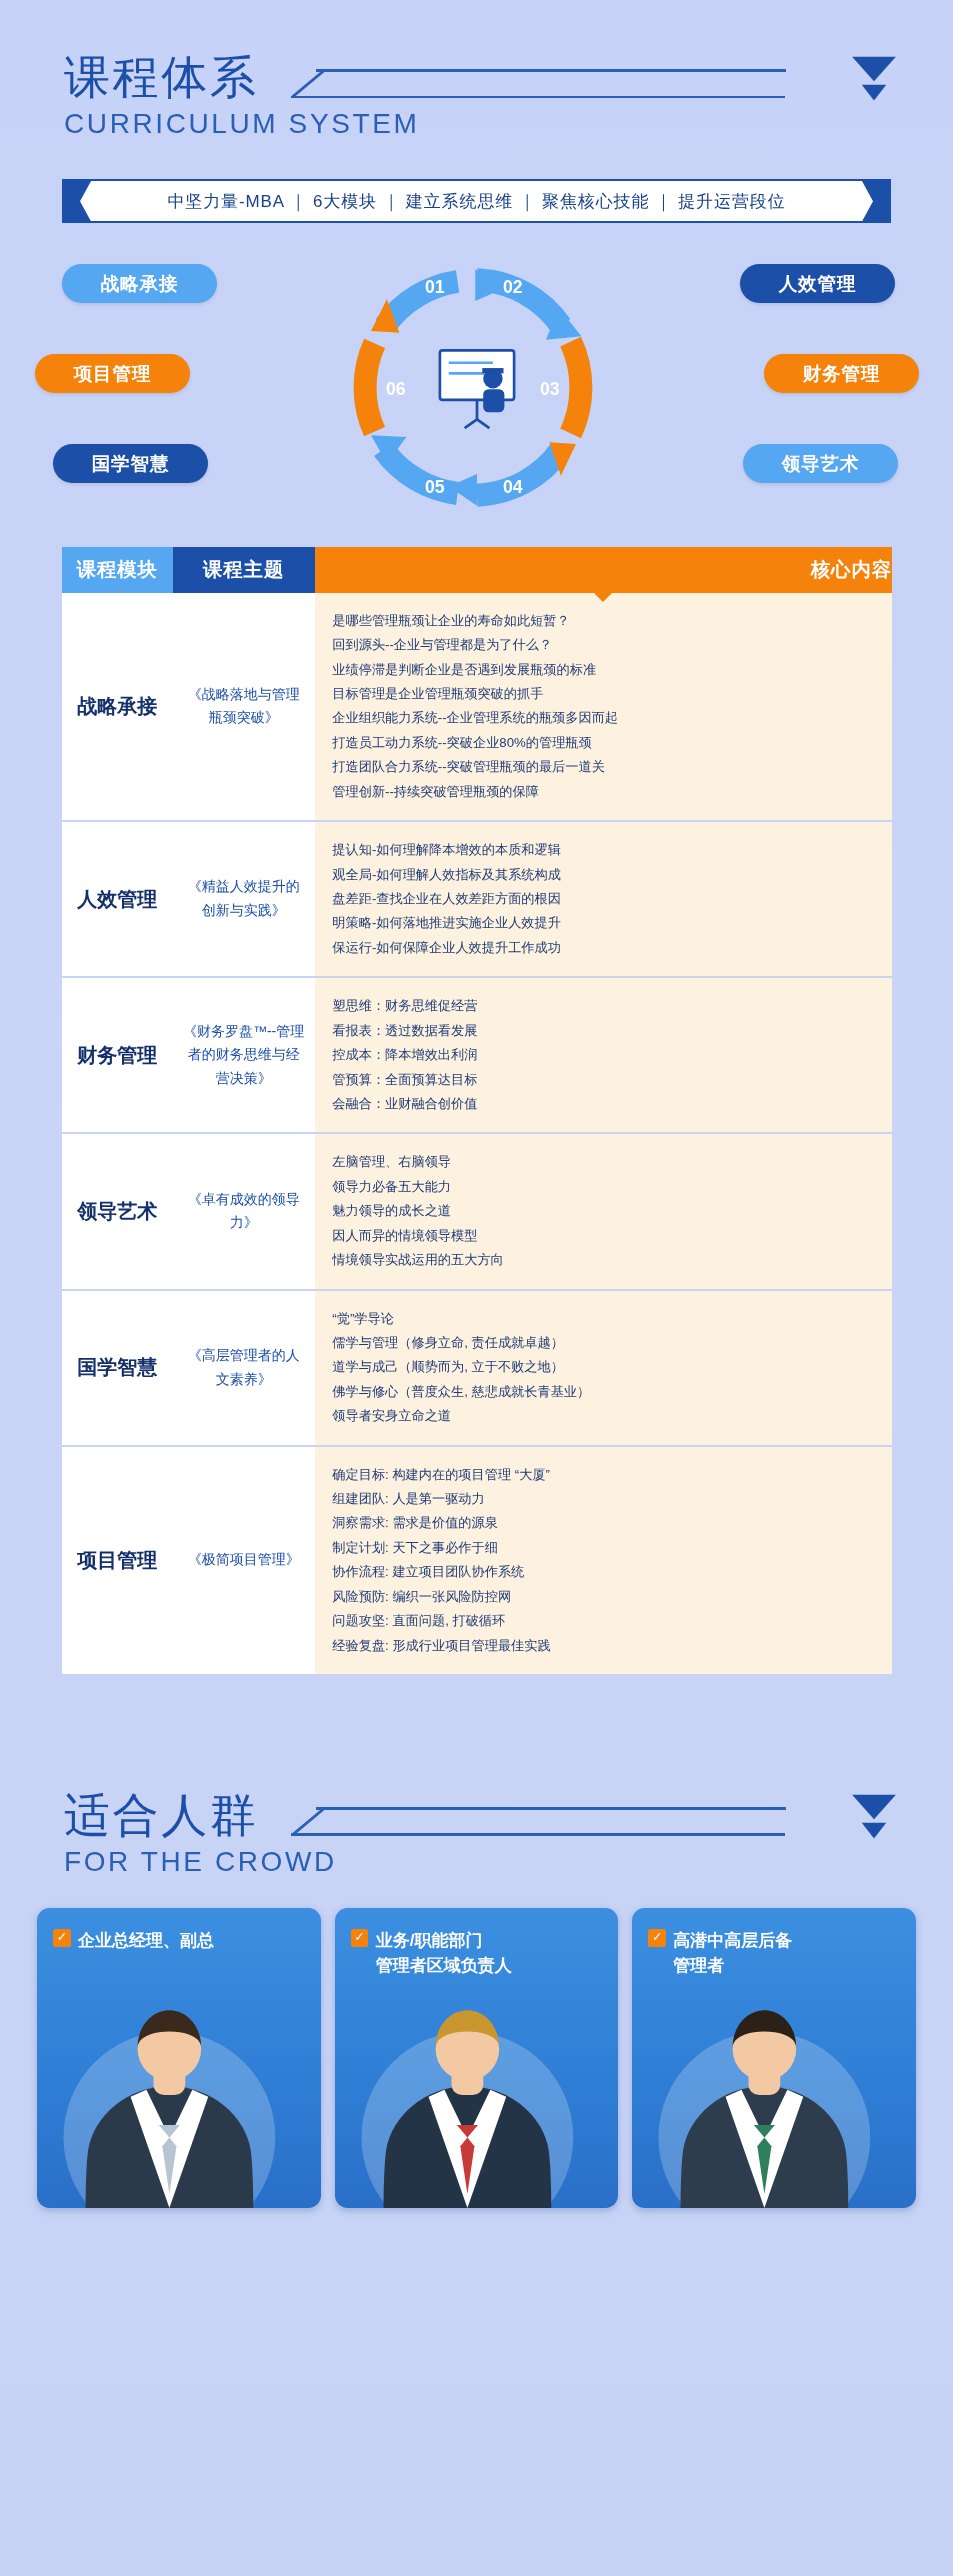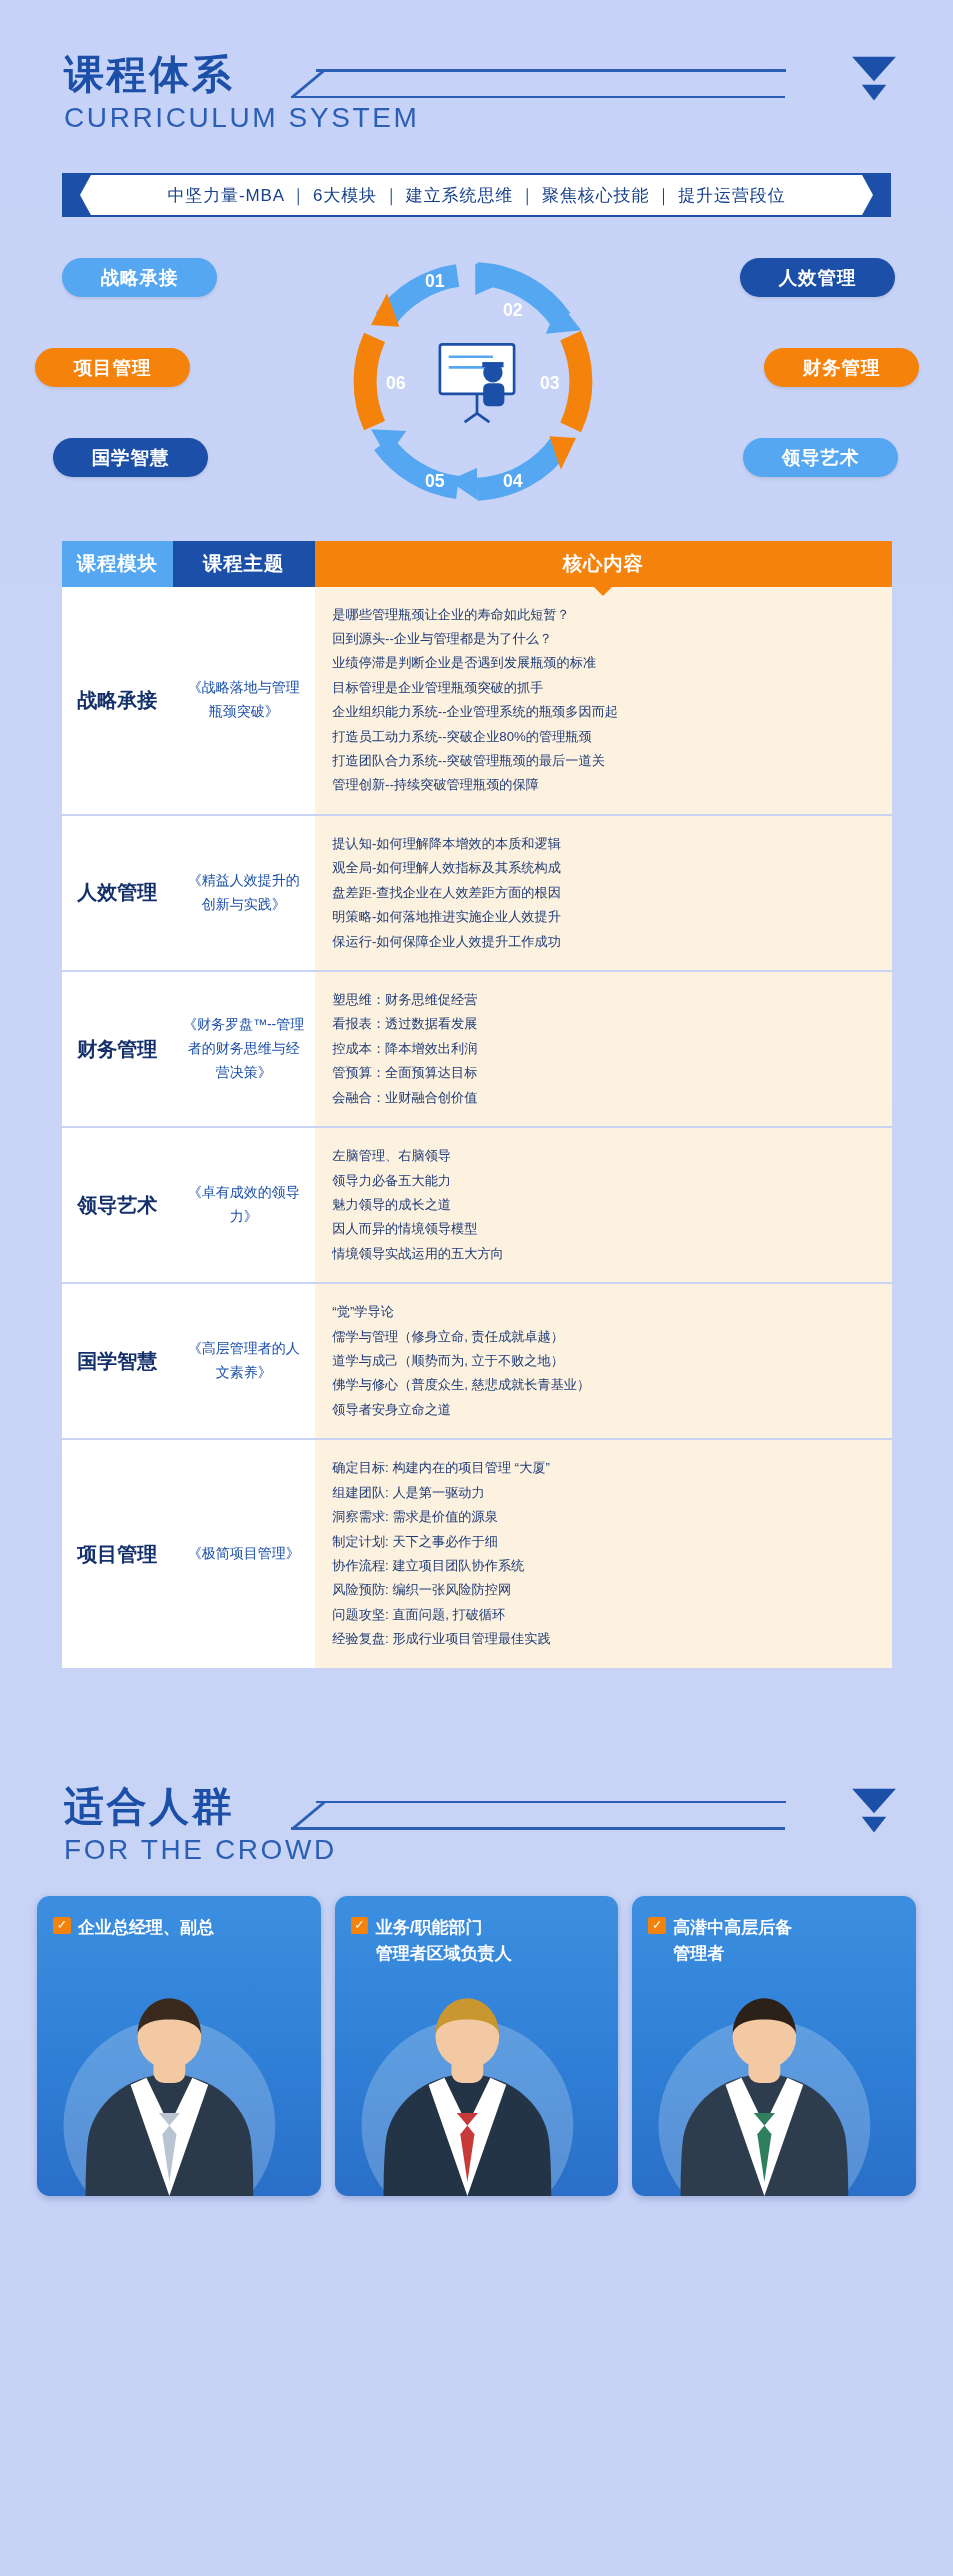--- a/index.html
+++ b/index.html
@@ -16,22 +16,22 @@
     padding: 0;
     overflow: hidden;
   }
 
   
   .sec-head {
     position: relative;
     padding: 53px 0 0 64px;
   }
   .sec-head .cn {
-    font-size: 40px;
-    font-weight: bold;
+    font-size: 46px;
+    font-weight: normal;
     color: #1b4fa8;
     letter-spacing: 2.6px;
     line-height: 1.05;
     display: inline-block;
     vertical-align: middle;
   }
   .sec-head .en {
     font-size: 28px;
     color: #2a5fb5;
     letter-spacing: 2.6px;
@@ -119,21 +119,21 @@
     width: 265px;
     height: 265px;
   }
   .ring .num {
     position: absolute;
     color: #fff;
     font-size: 17.7px;
     font-weight: bold;
   }
   .n01 { left: 81px;  top: 22px; }
-  .n02 { left: 159px; top: 22px; margin-top: 29px; }
+  .n02 { left: 159px; top: 22px; }
   .n03 { left: 196px; top: 124px; }
   .n04 { left: 159px; top: 222px; }
   .n05 { left: 81px;  top: 222px; }
   .n06 { left: 42px;  top: 124px; }
 
   
   .table {
     margin: 26.5px 62px 0 62px;
     border-collapse: separate;
     border-spacing: 0;
@@ -144,21 +144,21 @@
     color: #fff;
     font-size: 19.4px;
     font-weight: bold;
     text-align: center;
     vertical-align: middle;
     letter-spacing: 0.9px;
     margin-left: 33px;
   }
   .th.c1 { background: #54a7f0; width: 128px; }
   .th.c2 { background: #1b4fa8; width: 163px; }
-  .th.c3 { background: #f5820a; width: 633px; position: relative; }
+  .th.c3 { background: #f5820a; width: 633px; position: relative; text-align: right; }
   .th.c3::after {
     content:"";
     position:absolute; left: 50%; bottom: -9.7px; transform: translateX(-50%);
     width: 0; height: 0;
     border-left: 9.7px solid transparent;
     border-right: 9.7px solid transparent;
     border-top: 9.7px solid #f5820a;
   }
   .table td {
     vertical-align: middle;

